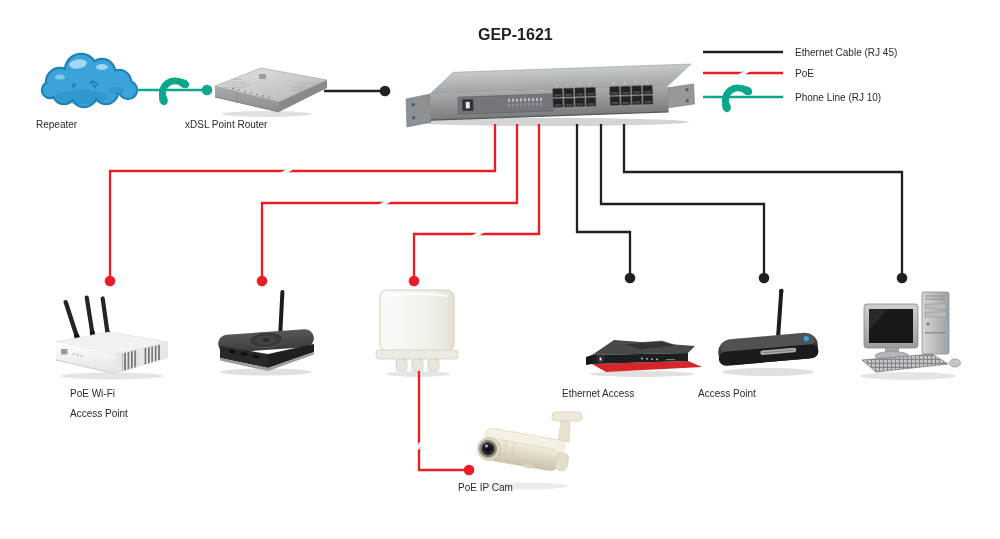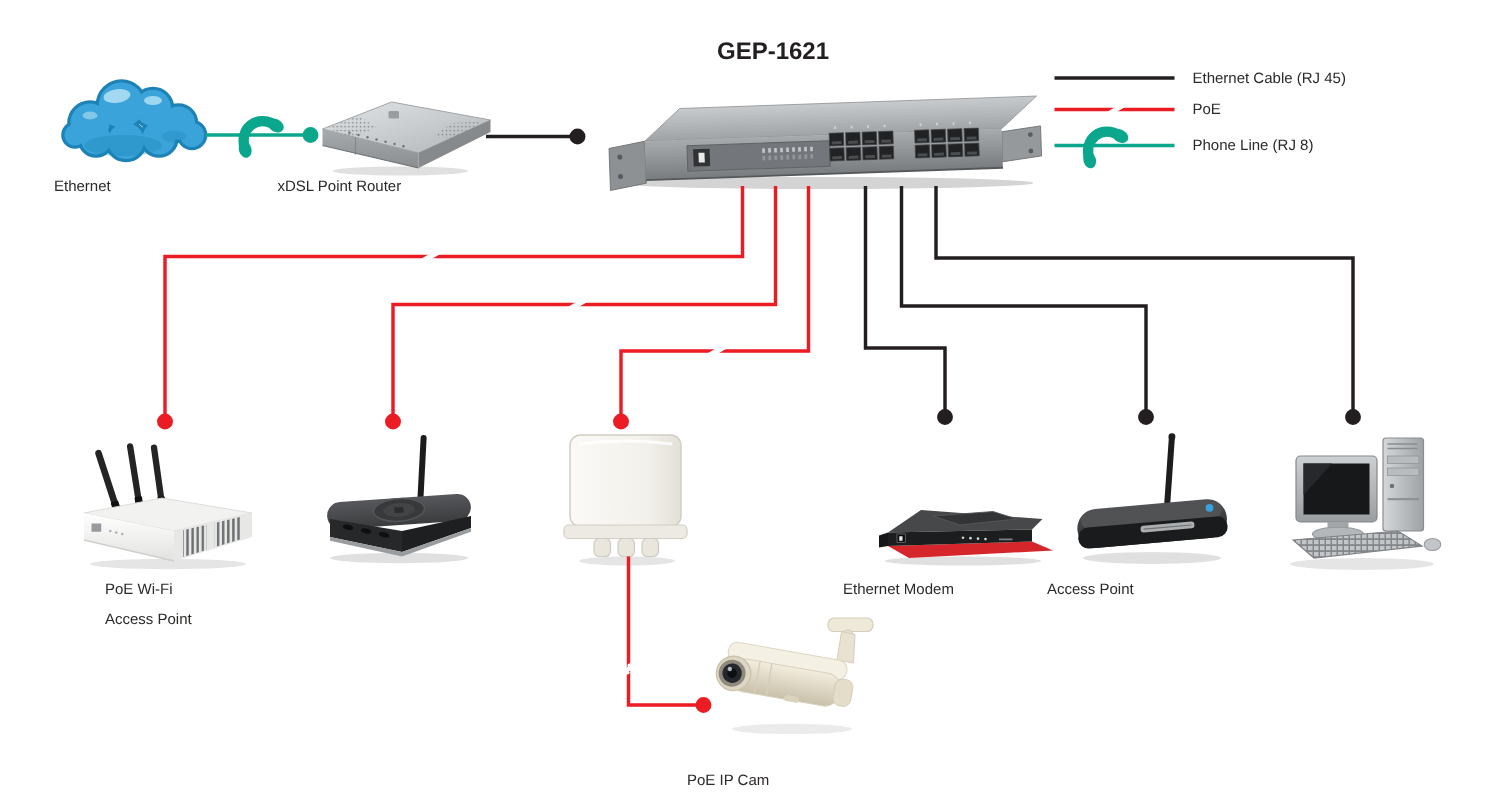--- a/index.html
+++ b/index.html
@@ -430,28 +430,28 @@
         <circle cx="21" cy="51" r="6.5" fill="#24272b"></circle>
         <circle cx="21" cy="51" r="3.2" fill="#0d0f12"></circle>
         <circle cx="19" cy="48.5" r="1.5" fill="#c8d2da" opacity="0.85"></circle>
         <rect x="58" y="59" width="10" height="4" rx="1.5" fill="#d9d2bd"></rect>
       </g>
     </svg>
   </div>
 
   <div class="lbl center" id="gep-title" style="left:478px;top:25px;width:125px">GEP-1621</div>
 
-  <div class="lbl center" style="left:36px;top:115px;width:120px">Ethernet</div>
+  <div class="lbl center" style="left:36px;top:115px;width:120px">Repeater</div>
   <div class="lbl center" style="left:185px;top:115px;width:166px">xDSL Point Router</div>
 
   <div class="lbl" style="left:70px;top:384px">
     <div>PoE Wi-Fi</div>
     <div>Access Point</div>
   </div>
-  <div class="lbl center" style="left:562px;top:384px;width:155px">Ethernet Modem</div>
+  <div class="lbl center" style="left:562px;top:384px;width:155px">Ethernet Access</div>
   <div class="lbl center" style="left:698px;top:384px;width:150px">Access Point</div>
-  <div class="lbl center" style="left:458px;top:511px;width:148px">PoE IP Cam</div>
+  <div class="lbl center" style="left:458px;top:478px;width:148px">PoE IP Cam</div>
 
   <div class="lbl" style="left:795px;top:43px">Ethernet Cable (RJ 45)</div>
   <div class="lbl" style="left:795px;top:64px">PoE</div>
-  <div class="lbl" style="left:795px;top:88px">Phone Line (RJ 8)</div>
+  <div class="lbl" style="left:795px;top:88px">Phone Line (RJ 10)</div>
 
 </div>
 
 </body></html>

